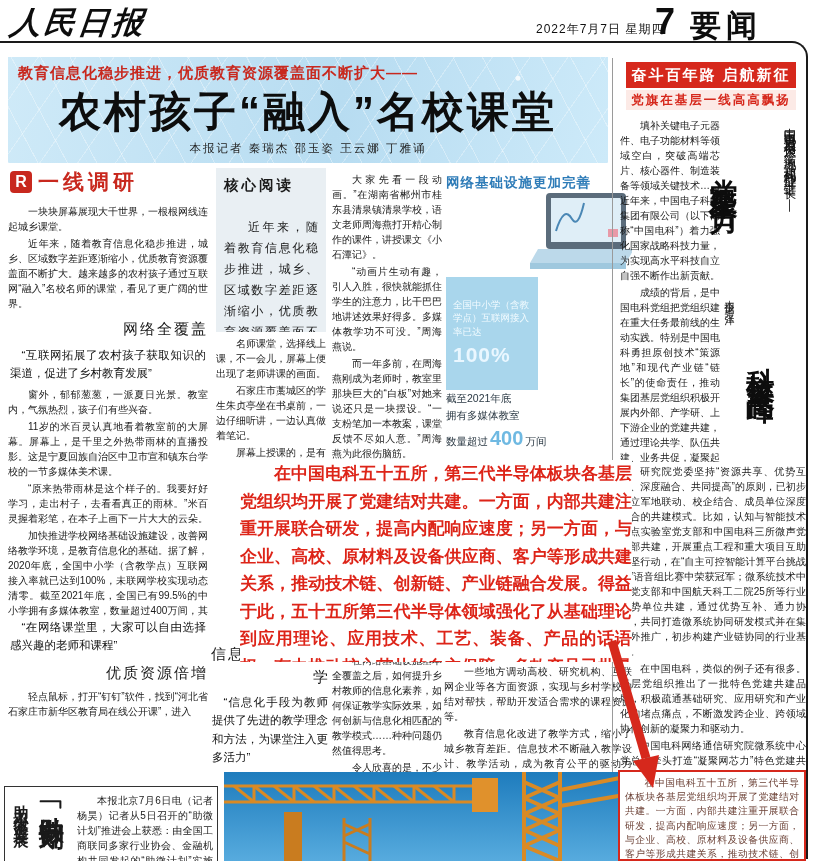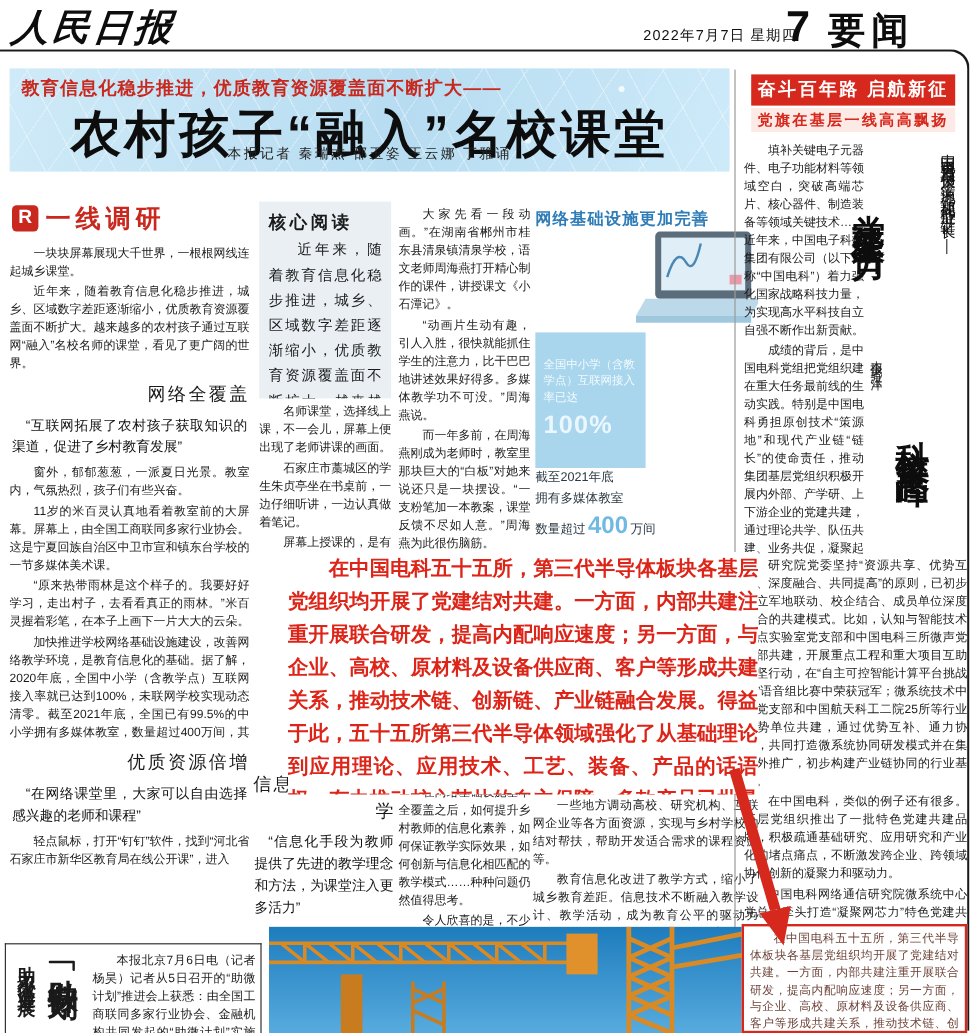--- a/index.html
+++ b/index.html
@@ -7,21 +7,21 @@
         font-family:"Liberation Sans","DejaVu Sans",sans-serif;color:#1a1a1a;}
   
   .mast-logo{position:absolute;left:10px;top:2px;font-family:"DejaVu Serif",serif;
     font-size:31px;font-weight:bold;font-style:italic;letter-spacing:3px;transform:skewX(-6deg);color:#0d0d0d;}
   .mast-date{position:absolute;left:536px;top:21px;font-size:12px;letter-spacing:1px;color:#111;}
   .mast-pagenum{position:absolute;left:655px;top:1px;font-size:36px;font-weight:bold;color:#0d0d0d;}
   .mast-pagename{position:absolute;left:690px;top:5px;font-size:31px;font-weight:bold;letter-spacing:5px;color:#0d0d0d;}
   .page-frame{position:absolute;left:0;top:41px;width:806px;height:816px;
     border-top:2px solid #1a1a1a;border-right:2px solid #1a1a1a;border-top-right-radius:16px;}
   
-  .lead-banner{position:absolute;left:8px;top:57px;width:600px;height:86px;overflow:hidden;
+  .lead-banner{position:absolute;left:8px;top:57px;width:600px;height:106px;overflow:hidden;
     background:
      repeating-linear-gradient(62deg,rgba(255,255,255,.35) 0 1px,transparent 1px 26px),
      repeating-linear-gradient(-55deg,rgba(255,255,255,.3) 0 1px,transparent 1px 31px),
      radial-gradient(circle at 85% 20%,rgba(255,255,255,.8) 0 2px,transparent 3px),
      radial-gradient(circle at 72% 70%,rgba(255,255,255,.7) 0 2px,transparent 3px),
      linear-gradient(100deg,#cfeaf8 0%,#b7dcf1 55%,#cdeaf9 100%);}
   .lead-kicker{position:absolute;left:10px;top:7px;font-size:15px;font-weight:bold;color:#c8281e;letter-spacing:1px;}
   .lead-title{position:absolute;left:0;top:27px;width:100%;text-align:center;
     font-size:42px;font-weight:bold;color:#0d0d0d;letter-spacing:3px;}
   .lead-byline{position:absolute;left:0;bottom:7px;width:100%;text-align:center;font-size:11.5px;color:#222;letter-spacing:2px;}
@@ -30,21 +30,21 @@
   .col-label .r-badge{width:22px;height:22px;background:#c8281e;color:#fff;border-radius:4px;
     font-weight:bold;font-size:16px;text-align:center;line-height:22px;margin-right:6px;}
   .col-label .lbl{font-size:21px;font-weight:bold;color:#c8281e;letter-spacing:4px;}
   
   .tcol{position:absolute;font-size:10px;line-height:1.5;text-align:justify;overflow:hidden;}
   .blk-p{text-indent:2em;margin:0 0 2px;}
   .blk-h{font-size:15px;font-weight:normal;text-align:right;text-indent:0;letter-spacing:2px;margin:7px 0 5px;}
   .blk-quote{font-size:11.5px;line-height:1.6;margin:0 2px 5px;text-indent:1em;color:#111;}
   .core-box{position:absolute;left:216px;top:168px;width:110px;height:164px;background:#e9eff3;
     padding:8px 8px 0;box-sizing:border-box;overflow:hidden;}
-  .core-title{font-size:14.5px;font-weight:bold;letter-spacing:3px;margin-bottom:3px;}
+  .core-title{font-size:14.5px;font-weight:bold;letter-spacing:3px;margin-bottom:22px;}
   .core-body{font-size:12px;line-height:1.75;text-align:justify;text-indent:2em;}
   
   .infographic{position:absolute;left:446px;top:172px;width:186px;height:288px;overflow:hidden;}
   .ig-title{font-size:13.5px;font-weight:bold;color:#2e7cb8;letter-spacing:1px;margin:2px 0 5px;}
   .ig-box{background:#a9d6ec;color:#f2fbff;padding:21px 7px;font-size:9.5px;line-height:1.4;}
   .ig-box1{width:78px;float:left;}
   .ig-big{display:block;font-size:21px;font-weight:bold;color:#eaf7ff;letter-spacing:1px;margin-top:2px;}
   .ig-num{font-size:20px;font-weight:bold;color:#6fb9e2;margin:0 2px;}
   .ig-stat{clear:both;font-size:10.5px;color:#2c3a45;line-height:1.55;margin:6px 0 6px;}
   .ig-laptop{float:right;margin-top:-6px;}
@@ -104,27 +104,27 @@
     <div class="r-badge">R</div>
     <div class="lbl">一线调研</div>
   </div>
 
   <div class="tcol" style="left:8px;top:204px;width:200px;height:412px;">
       <div class="blk blk-p">一块块屏幕展现大千世界，一根根网线连起城乡课堂。</div>
       <div class="blk blk-p">近年来，随着教育信息化稳步推进，城乡、区域数字差距逐渐缩小，优质教育资源覆盖面不断扩大。越来越多的农村孩子通过互联网“融入”名校名师的课堂，看见了更广阔的世界。</div>
       <div class="blk blk-h">网络全覆盖</div>
       <div class="blk blk-quote">“互联网拓展了农村孩子获取知识的渠道，促进了乡村教育发展”</div>
       <div class="blk blk-p">窗外，郁郁葱葱，一派夏日光景。教室内，气氛热烈，孩子们有些兴奋。</div>
-      <div class="blk blk-p">11岁的米百灵认真地看着教室前的大屏幕。屏幕上，由全国工商联同多家行业协会。这是宁夏回族自治区中卫市宣和镇东台学校的一节多媒体美术课。</div>
+      <div class="blk blk-p">11岁的米百灵认真地看着教室前的大屏幕。屏幕上，是千里之外热带雨林的直播投影。这是宁夏回族自治区中卫市宣和镇东台学校的一节多媒体美术课。</div>
       <div class="blk blk-p">“原来热带雨林是这个样子的。我要好好学习，走出村子，去看看真正的雨林。”米百灵握着彩笔，在本子上画下一片大大的云朵。</div>
       <div class="blk blk-p">加快推进学校网络基础设施建设，改善网络教学环境，是教育信息化的基础。据了解，2020年底，全国中小学（含教学点）互联网接入率就已达到100%，未联网学校实现动态清零。截至2021年底，全国已有99.5%的中小学拥有多媒体教室，数量超过400万间，其中87.2%的学校实现多媒体教学设备全覆盖。</div>
     </div>
   <div class="tcol" style="left:8px;top:618px;width:200px;height:152px;">
+      <div class="blk blk-quote">“在网络课堂里，大家可以自由选择感兴趣的老师和课程”</div>
       <div class="blk blk-h">优质资源倍增</div>
-      <div class="blk blk-quote">“在网络课堂里，大家可以自由选择感兴趣的老师和课程”</div>
       <div class="blk blk-p">轻点鼠标，打开“钉钉”软件，找到“河北省石家庄市新华区教育局在线公开课”，进入</div>
     </div>
 
   <div class="core-box">
     <div class="core-title">核心阅读</div>
     <div class="core-body">近年来，随着教育信息化稳步推进，城乡、区域数字差距逐渐缩小，优质教育资源覆盖面不断扩大。越来越多的农村孩子通过互联网“融入”名校名师的课堂，看见了更广阔的世界。</div>
   </div>
   <div class="tcol" style="left:216px;top:336px;width:110px;height:124px;">
       <div class="blk blk-p">名师课堂，选择线上课，不一会儿，屏幕上便出现了老师讲课的画面。</div>
       <div class="blk blk-p">石家庄市藁城区的学生朱贞亭坐在书桌前，一边仔细听讲，一边认真做着笔记。</div>

